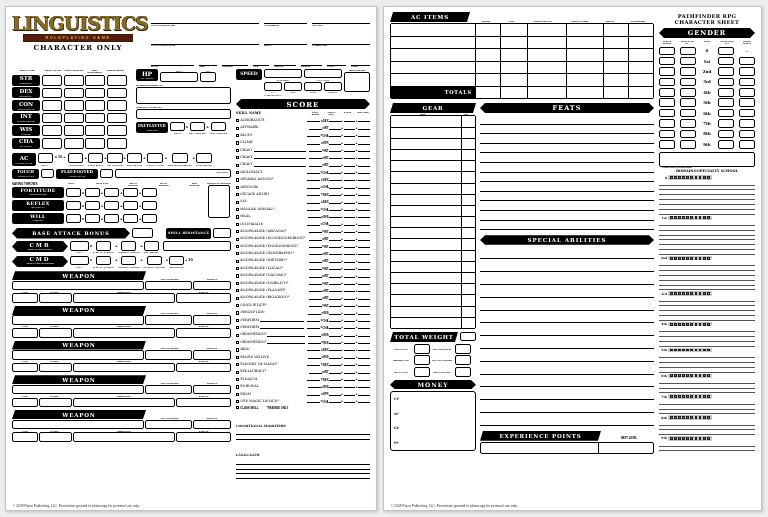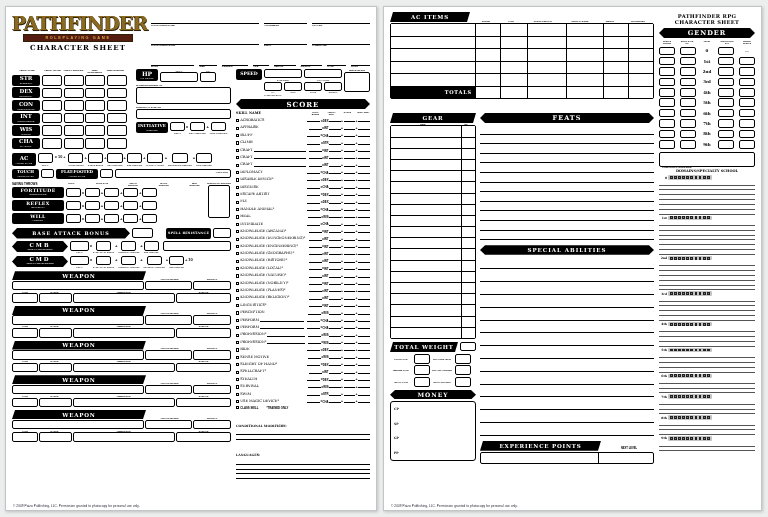--- a/index.html
+++ b/index.html
@@ -167,21 +167,21 @@
 
 .p2w{display:flex;gap:5px;height:100%}
 .p2main{width:264px;flex:none}
 .p2spells{flex:1;min-width:0}
 .aci-head{display:flex;align-items:flex-end;margin-bottom:1px}
 .aci-bn{width:80px;height:10px;font-size:5.5px;margin-right:4px}
 .aci-head .tl{font-size:2.2px;font-weight:bold}
 .aci-grid{display:grid;grid-template-columns:84px 24px 26px 38px 36px 24px 1fr;gap:1px;background:#000;border:1px solid #000;border-radius:2px}
 .aci-cell{background:#fff;height:11.5px}
 .aci-tot{background:#000;color:#fff;font-family:"DejaVu Serif",serif;font-weight:bold;font-size:5px;display:flex;align-items:center;justify-content:flex-end;padding-right:3px;letter-spacing:.8px}
-.p2cols{display:flex;gap:4px;margin-top:14px}
+.p2cols{display:flex;gap:4px;margin-top:4px}
 .gearcol{width:86px;flex:none}
 .featcol{flex:1;min-width:0;display:flex;flex-direction:column}
 .gear-bn{height:10px;font-size:5.5px}
 .gear-head{display:flex;justify-content:space-between;padding:0 8px 0 30px}
 .gear-head .tl{font-size:2.2px;font-weight:bold}
 .gear-grid{display:grid;grid-template-columns:1fr 13px;gap:1px;background:#000;border:1px solid #000;border-radius:2px}
 .gear-cell{background:#fff;height:10.2px}
 .tw{margin-top:3px}
 .tw-head{display:flex;gap:2px;align-items:center}
 .tw-bn{flex:1;height:10px;font-size:5.5px}
@@ -222,23 +222,23 @@
 .sl-strip{display:flex;gap:1.3px;background:#c4c4c4;padding:.8px 2px;border-radius:1px;align-items:center}
 .sl-cb{width:2.8px;height:2.8px;background:#777;border:.5px solid #222;display:inline-block}
 .sl-line{border-bottom:.8px solid #555;height:4.85px}
 </style>
 </head>
 <body>
 
 <div class="page" id="page1">
   <div class="p1h">
     <div class="logo">
-      <div class="lg1">PATHFINDER</div>
+      <div class="lg1">LINGUISTICS</div>
       <div class="lg2">ROLEPLAYING GAME</div>
-      <div class="lg3">CHARACTER SHEET</div>
+      <div class="lg3">CHARACTER ONLY</div>
     </div>
     <div class="cf">
         <div class="hf-row">
           <div class="hf" style="flex: 3 1 0%;">
             <div class="hf-line"></div>
             <div class="hf-lab tl">CHARACTER NAME</div>
           </div>
           <div class="hf" style="flex: 1.2 1 0%;">
             <div class="hf-line"></div>
             <div class="hf-lab tl">ALIGNMENT</div>

